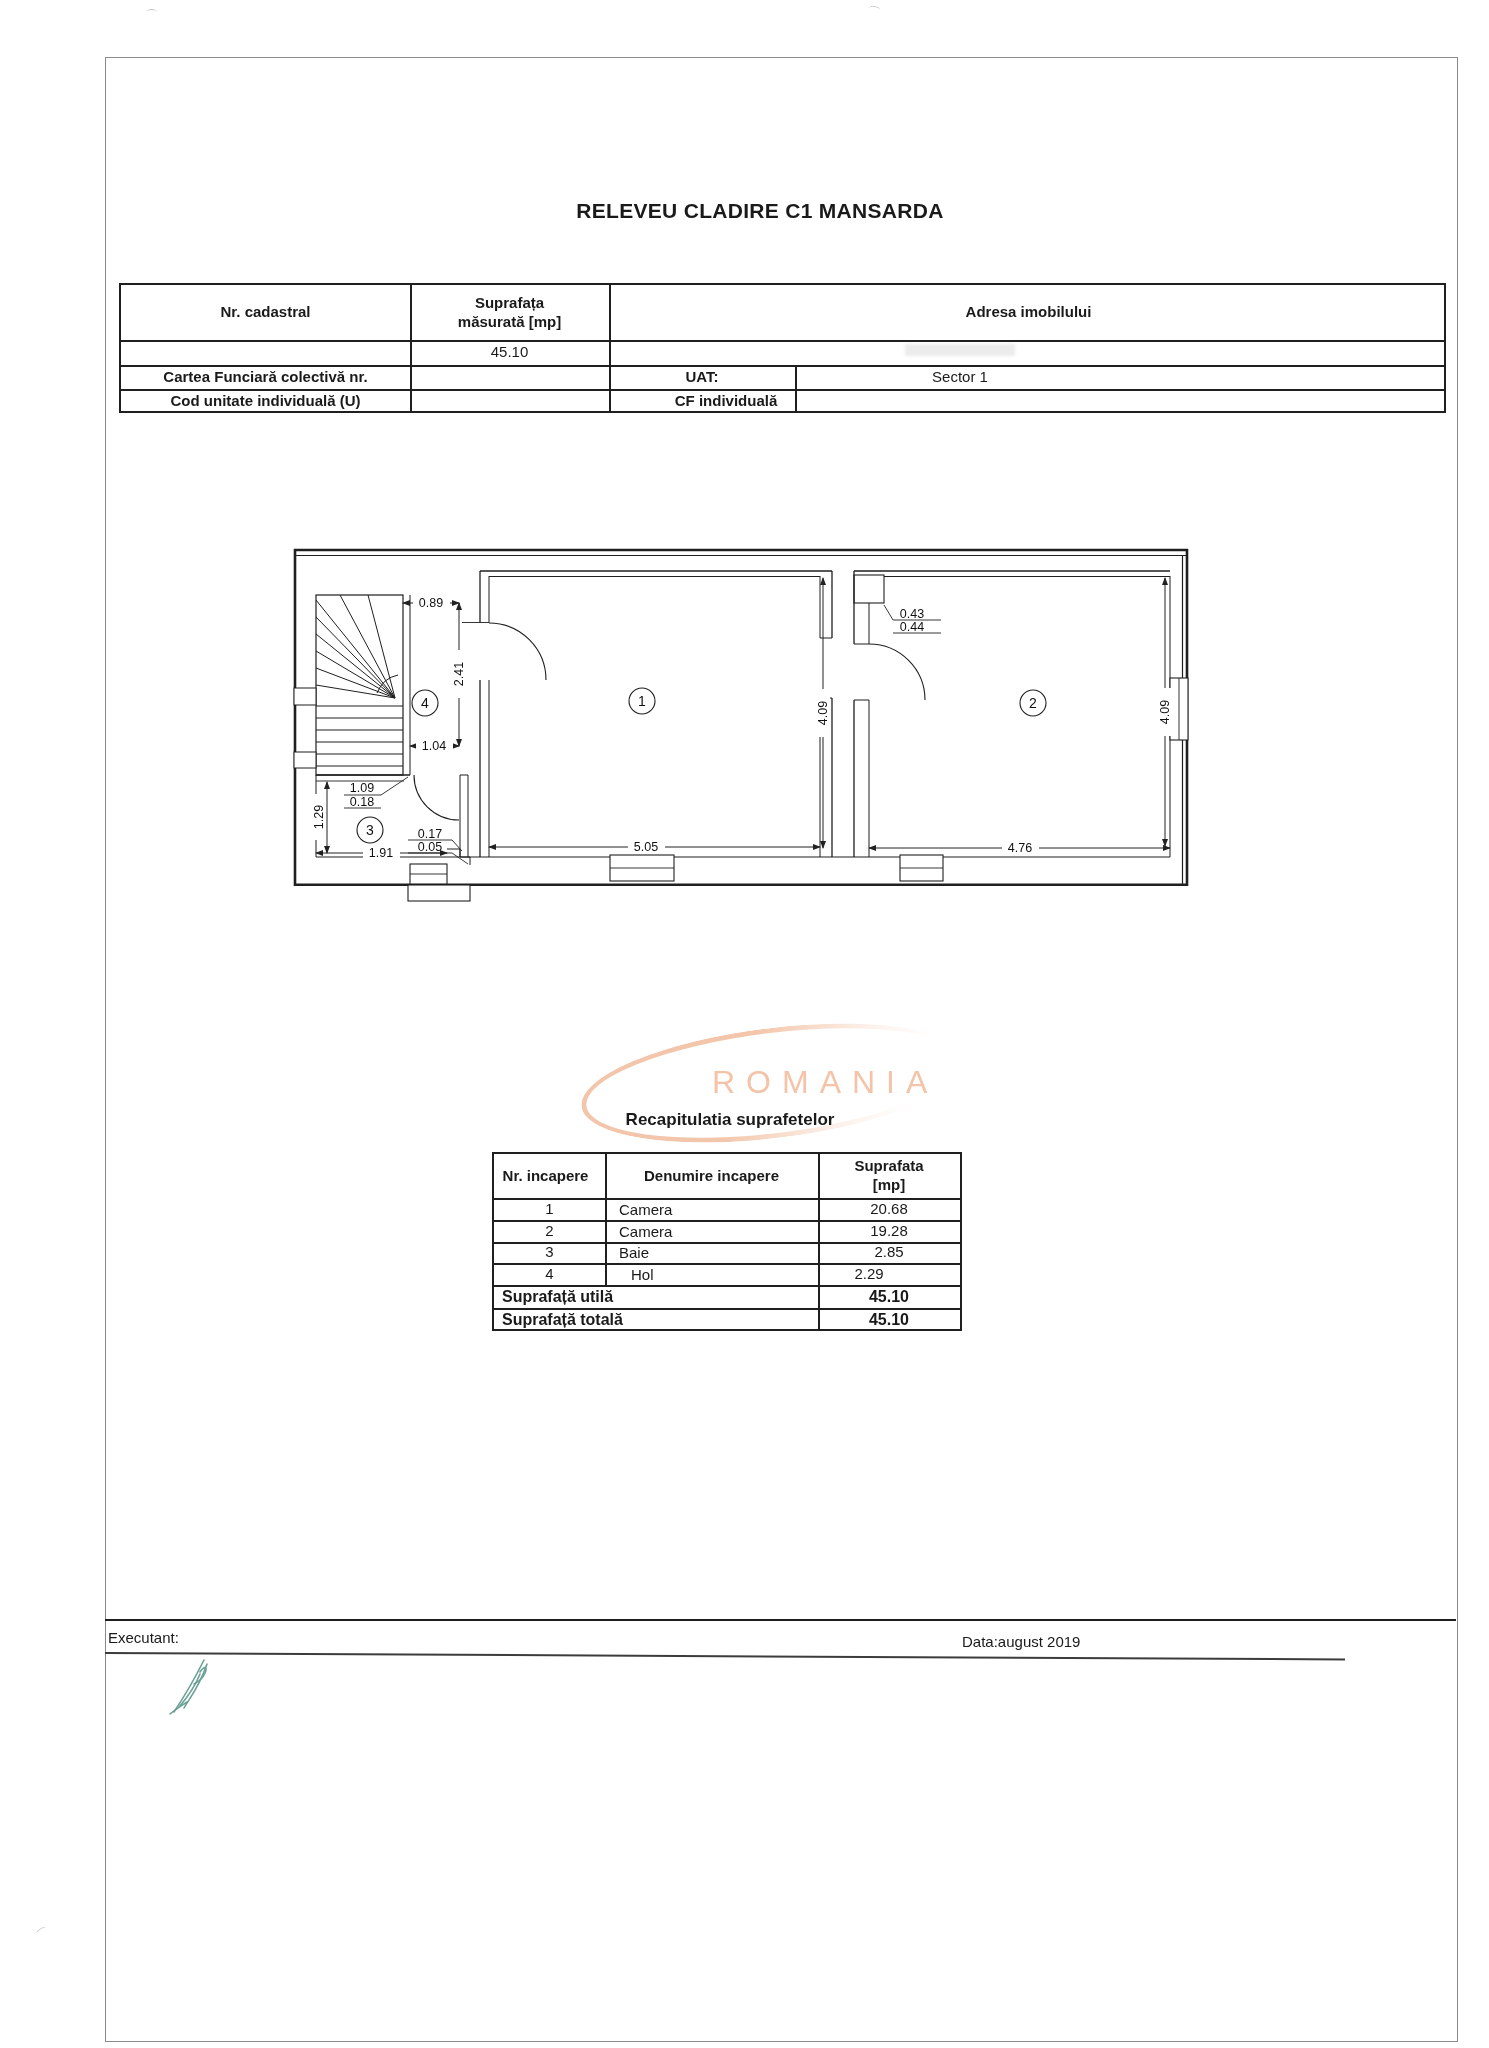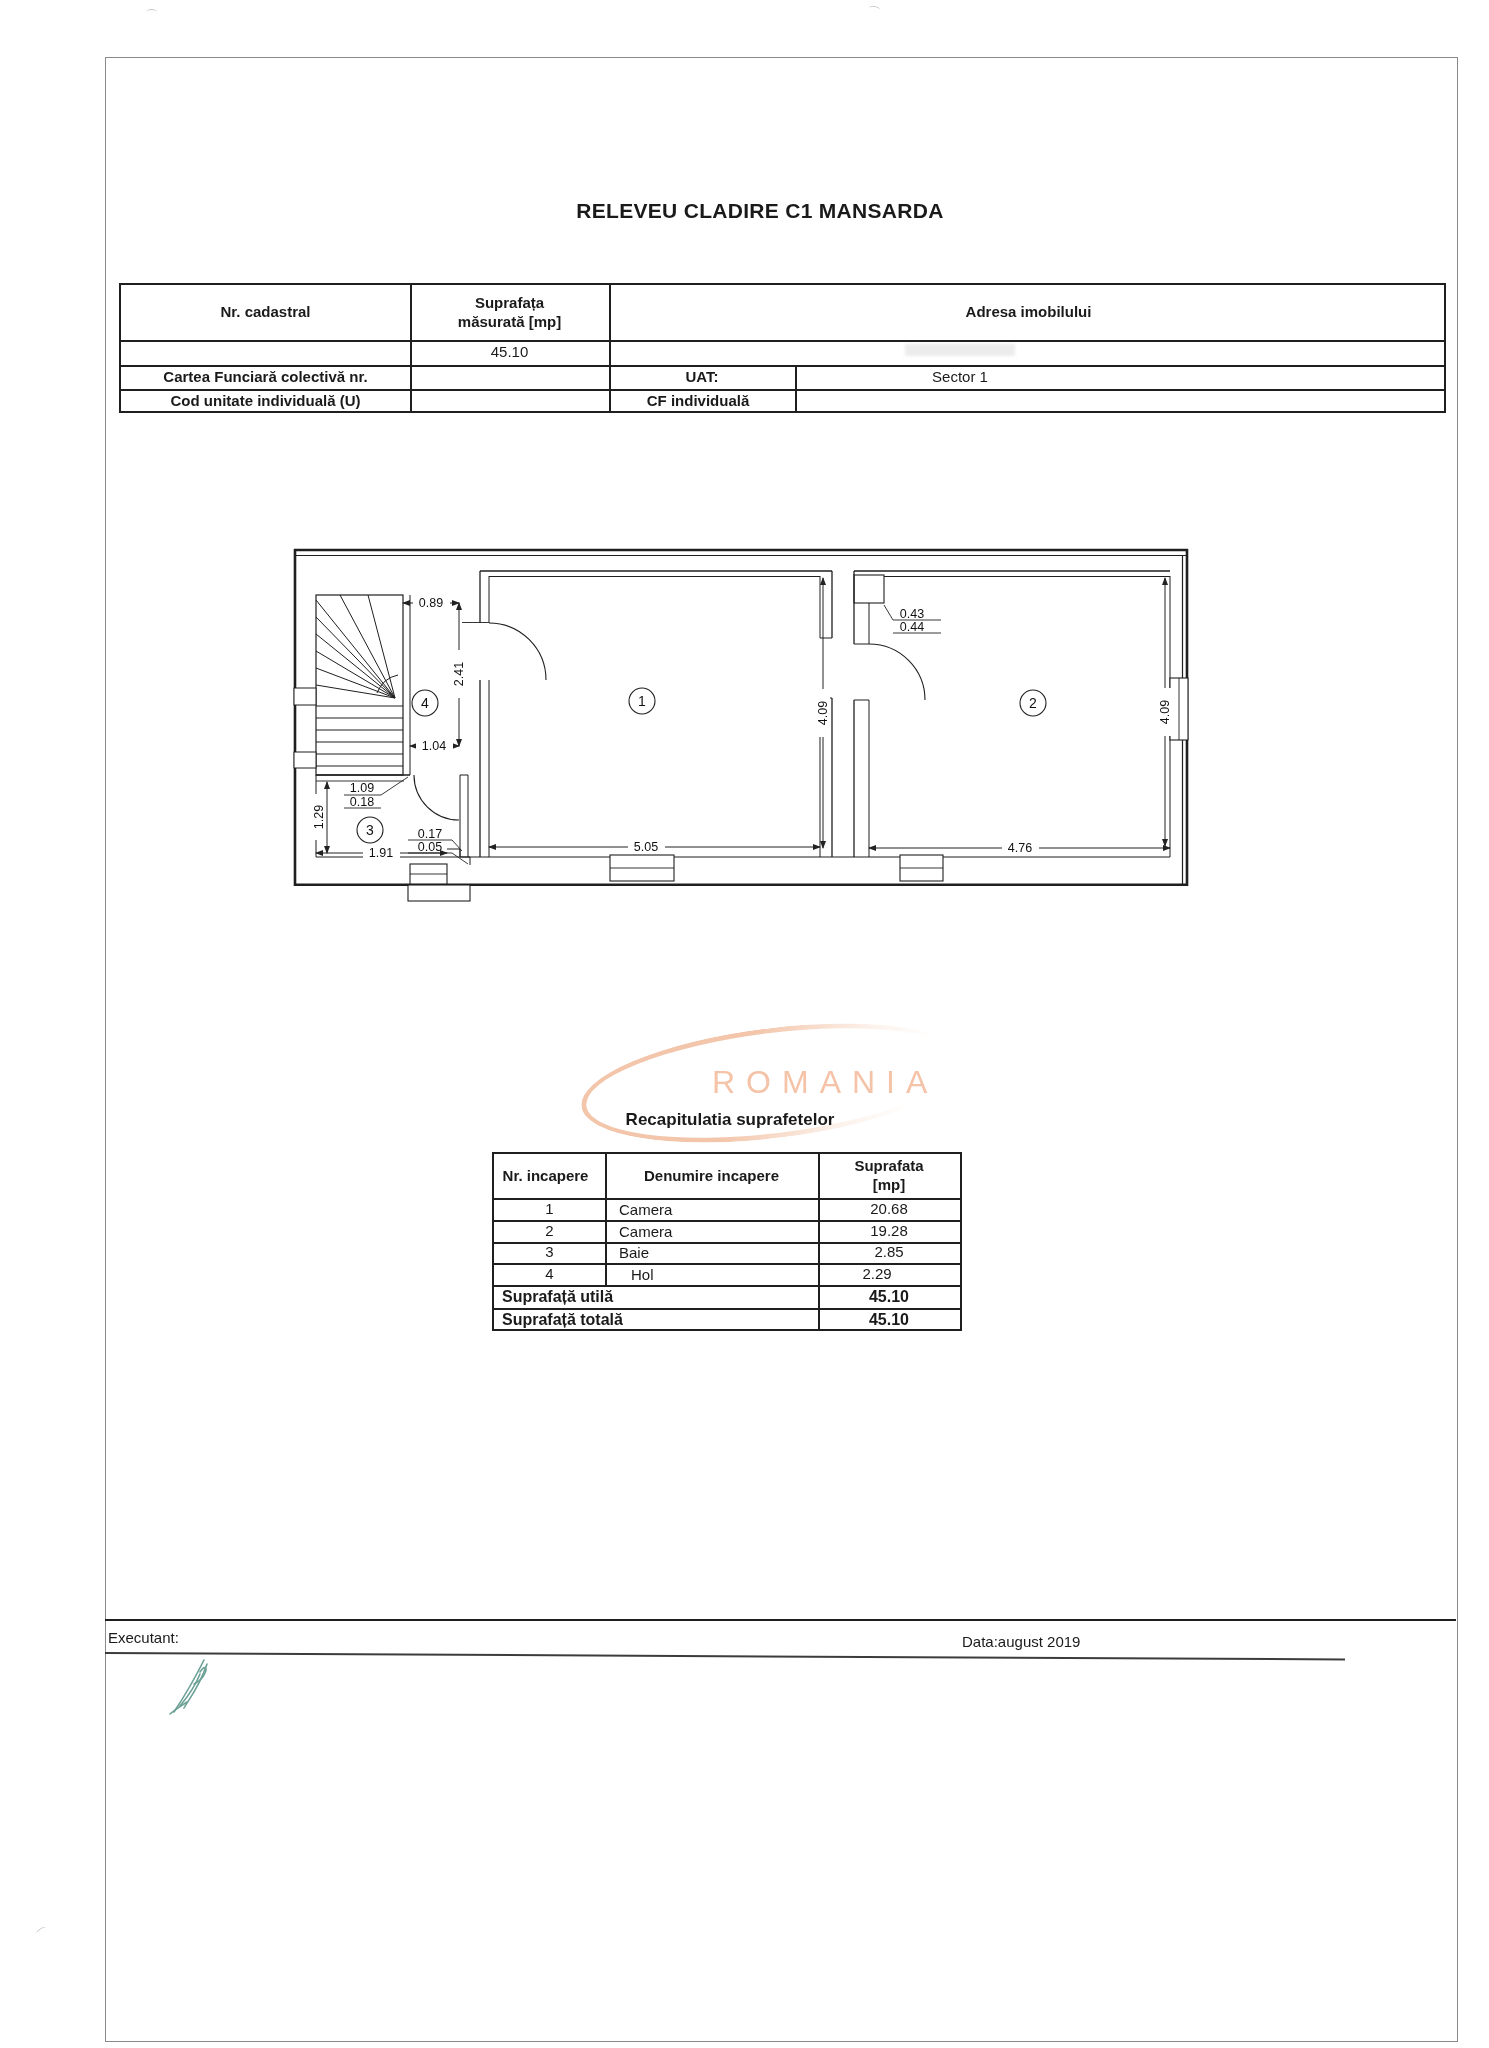--- a/index.html
+++ b/index.html
@@ -69,21 +69,21 @@
     </div>
     <div class="abs ctr t15 b" style="left:488px;top:0;width:839px;height:55px;">Adresa imobilului</div>
 
     <div class="abs ctr t15" style="left:289px;top:55px;width:199px;height:25px;">45.10</div>
 
     <div class="abs ctr t15 b" style="left:0;top:80px;width:289px;height:24px;">Cartea Funciară colectivă nr.</div>
     <div class="abs ctr t15 b" style="left:488px;top:80px;width:186px;height:24px;">UAT:</div>
     <div class="abs ctr t15" style="left:674px;top:80px;width:330px;height:24px;">Sector 1</div>
 
     <div class="abs ctr t15 b" style="left:0;top:104px;width:289px;height:24px;">Cod unitate individuală (U)</div>
-    <div class="abs ctr t15 b" style="left:484px;top:104px;width:186px;height:24px;">CF individuală</div>
+    <div class="abs ctr t15 b" style="left:512px;top:104px;width:186px;height:24px;">CF individuală</div>
   </div>
   <div id="addr-smudge" class="abs"></div>
 
   <svg class="abs" style="left:270px;top:530px;" width="950" height="390" viewBox="270 530 950 390">
     <defs>
       <marker id="arr" markerWidth="8" markerHeight="6" refX="7" refY="3" orient="auto-start-reverse">
         <path d="M0,0 L8,3 L0,6 z" fill="#222"></path>
       </marker>
     </defs>
     <g stroke="#1f1f1f" fill="none">
@@ -277,21 +277,21 @@
       <div class="abs ctr t15" style="left:324px;top:66px;width:142px;height:22px;border-radius:10px;">19.28</div>
     </div>
     <div class="abs">
       <div class="abs ctr t15" style="left:0;top:88px;width:111px;height:21px;">3</div>
       <div class="abs t15" style="left:125px;top:90px;">Baie</div>
       <div class="abs ctr t15" style="left:324px;top:88px;width:142px;height:21px;">2.85</div>
     </div>
     <div class="abs">
       <div class="abs ctr t15" style="left:0;top:109px;width:111px;height:22px;">4</div>
       <div class="abs t15" style="left:125px;top:112px;margin-left:12px;">Hol</div>
-      <div class="abs ctr t15" style="left:324px;top:109px;width:118px;height:22px;">2.29</div>
+      <div class="abs ctr t15" style="left:316px;top:109px;width:118px;height:22px;">2.29</div>
     </div>
 
     <div class="abs t16 b" style="left:8px;top:134px;">Suprafață utilă</div>
     <div class="abs ctr t16 b" style="left:324px;top:131px;width:142px;height:23px;">45.10</div>
     <div class="abs t16 b" style="left:8px;top:157px;">Suprafață totală</div>
     <div class="abs ctr t16 b" style="left:324px;top:154px;width:142px;height:23px;">45.10</div>
   </div>
 
   <div class="hl" style="left:105px;top:1619px;width:1351px;"></div>
   <div id="executant" class="abs">Executant:</div>

